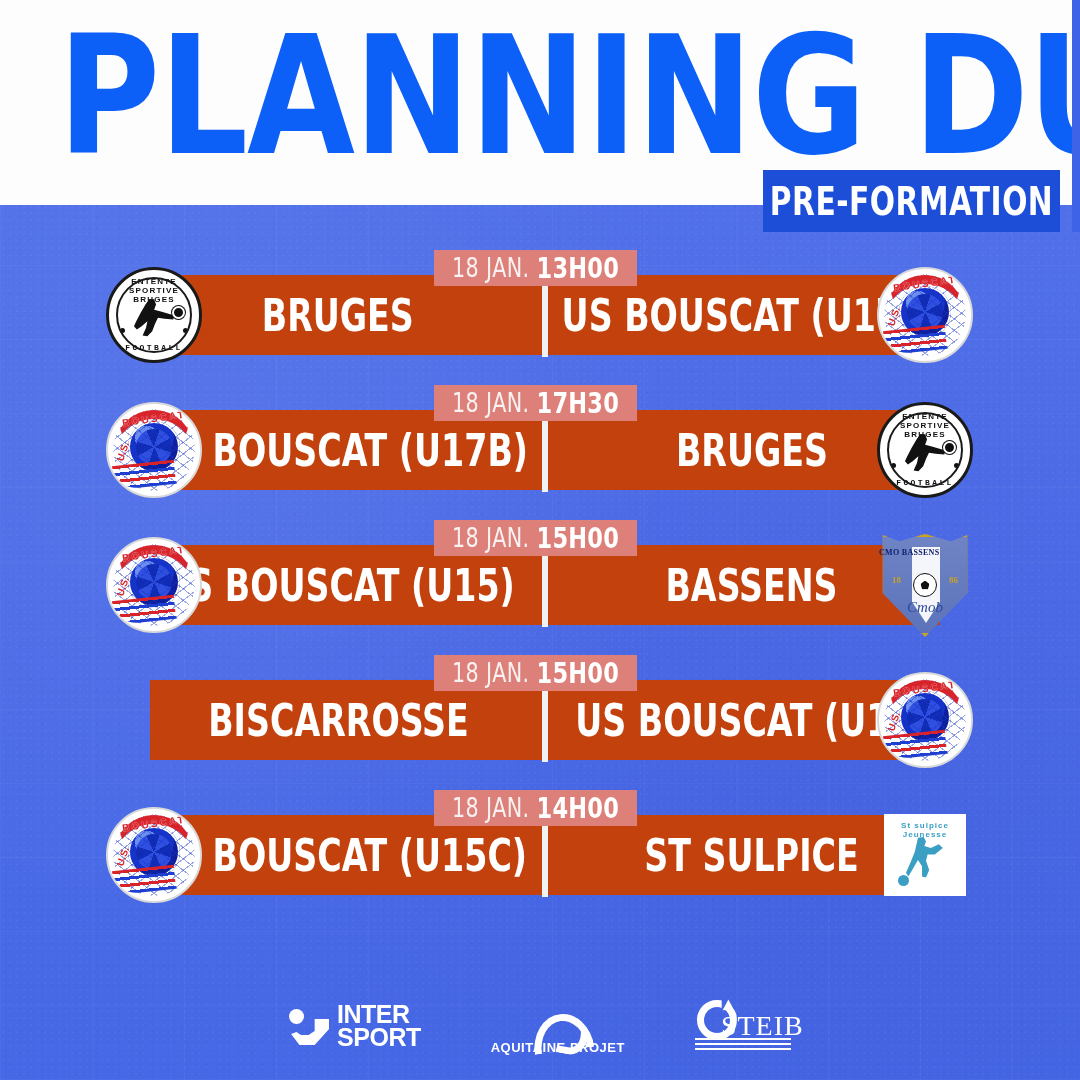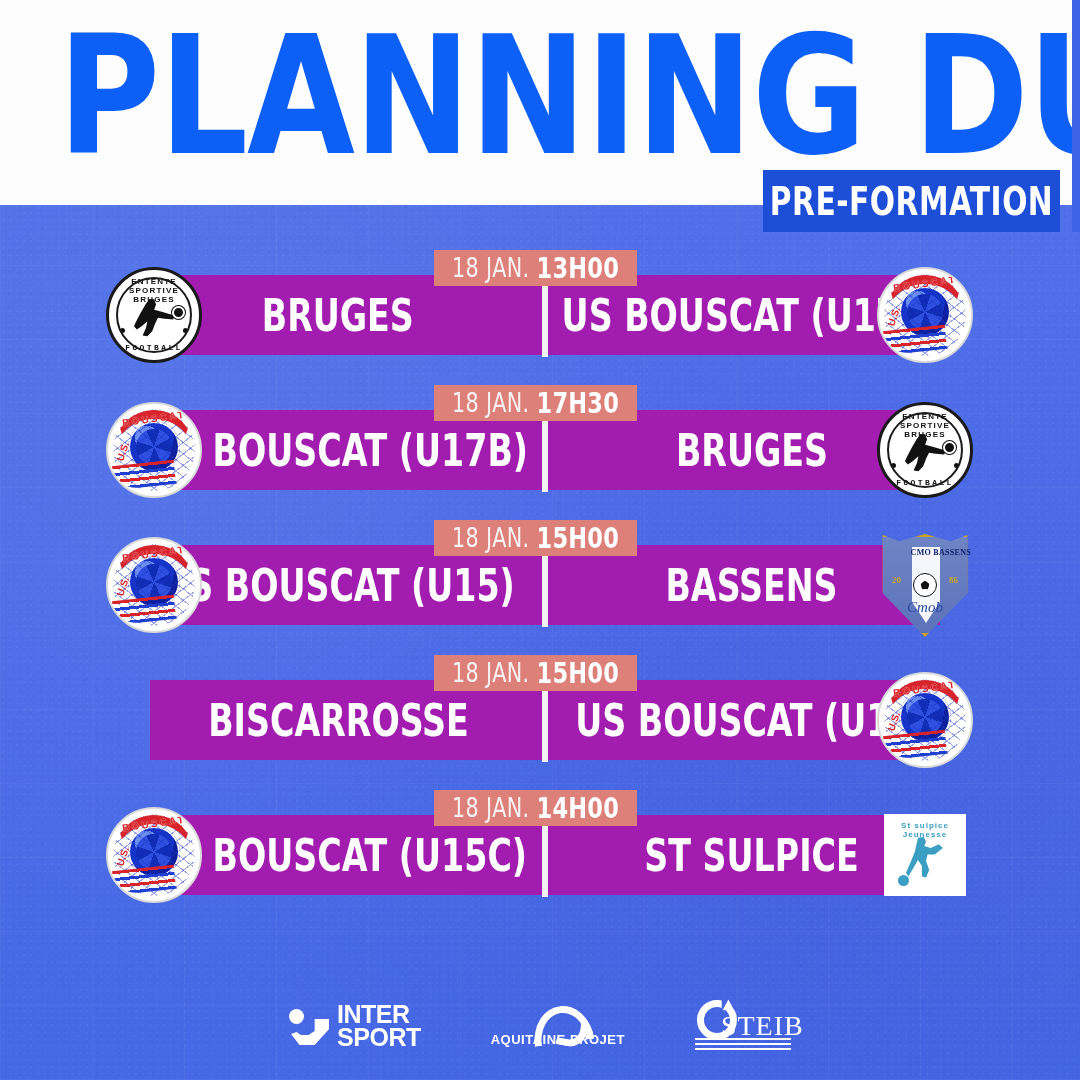--- a/index.html
+++ b/index.html
@@ -94,21 +94,21 @@
   .time-hour{
     color:#ffffff; font-size:25px; font-weight:bold;
     font-family:"Liberation Sans Narrow","DejaVu Sans Condensed","Liberation Sans",sans-serif;
     letter-spacing:.2px; transform:scaleY(1.12);
   }
 
   .bar{
     position:absolute;
     left:150px; top:25px;
     width:790px; height:80px;
-    background:#a21caf;
+    background:#c2410c;
     display:flex;
     z-index:2;
   }
   .bar-half{
     flex:1 1 50%;
     display:flex; align-items:center; justify-content:center;
     position:relative;
   }
   .bar-half.home{ padding-right:18px; }
   .bar-half.away{ padding-left:18px; }
@@ -239,21 +239,21 @@
     background:linear-gradient(#6f84c4, #5c73bb);
     border:4px solid #c8a227;
     clip-path: polygon(4% 2%, 22% 8%, 50% 1%, 78% 8%, 96% 2%, 96% 58%, 50% 100%, 4% 58%);
   }
   .bassens-panel{
     position:absolute; left:33px; top:14px; width:28px; bottom:14px;
     background:#f4f6fb;
     clip-path: polygon(0 0, 100% 0, 100% 72%, 50% 100%, 0 72%);
   }
   .bassens-title{
-    position:absolute; left:0; right:0; top:15px; text-align:right;
+    position:absolute; left:0; right:0; top:15px; text-align:left;
     font-size:8px; font-weight:bold; color:#10226e; letter-spacing:.3px;
     font-family:"Liberation Serif", serif;
   }
   .bassens-ball{
     position:absolute; left:50%; top:40px; transform:translateX(-50%);
     width:24px; height:24px; border-radius:50%; background:#fff; border:1.5px solid #111;
   }
   .bassens-ball::before{
     content:""; position:absolute; left:50%; top:50%; transform:translate(-50%,-50%);
     width:9px; height:9px; background:#111;
@@ -364,21 +364,21 @@
     background:radial-gradient(circle at 38% 32%, #e7e58f, #b7bf55 60%, #8a9a3e 100%);
     border:2px solid #d8d79a;
     margin-left:-6px;
   }
   .sp-eradis .coin:first-child{ margin-left:0; }
   .sp-eradis .word{
     color:#fff; font-family:"Liberation Serif", serif; font-size:24px;
     letter-spacing:1.5px;
   }
 
-  .sp-aquitaine{ flex-direction:column; justify-content:center; }
+  .sp-aquitaine{ flex-direction:column; justify-content:flex-end; }
   .sp-aquitaine .swoosh{
     width:88px; height:32px; position:relative;
   }
   .sp-aquitaine .swoosh::before{
     content:""; position:absolute; left:18px; top:0; width:46px; height:30px;
     border:7px solid #fff; border-bottom:none; border-radius:50% 50% 0 0 / 100% 100% 0 0;
     transform:rotate(-8deg);
   }
   .sp-aquitaine .swoosh::after{
     content:""; position:absolute; left:44px; top:10px; width:22px; height:24px;
@@ -523,21 +523,21 @@
         <div class="bouscat-us">U.S.</div>
         <div class="bouscat-stripes"></div>
       </div>
     </div>
     <div class="logo-slot right">
       <div class="crest crest-bassens">
         <div class="bassens-shield"></div>
         <div class="bassens-panel"></div>
         <div class="bassens-title">CMO BASSENS</div>
         <div class="bassens-ball"></div>
-        <div class="bassens-yr l">20</div>
+        <div class="bassens-yr l">18</div>
         <div class="bassens-yr r">86</div>
         <div class="bassens-mono">Cmob</div>
       </div>
     </div>
   </div>
 
   <div class="match-row">
     <div class="time-pill">
       <span class="time-date">18 JAN.</span>
       <span class="time-hour">15H00</span>

